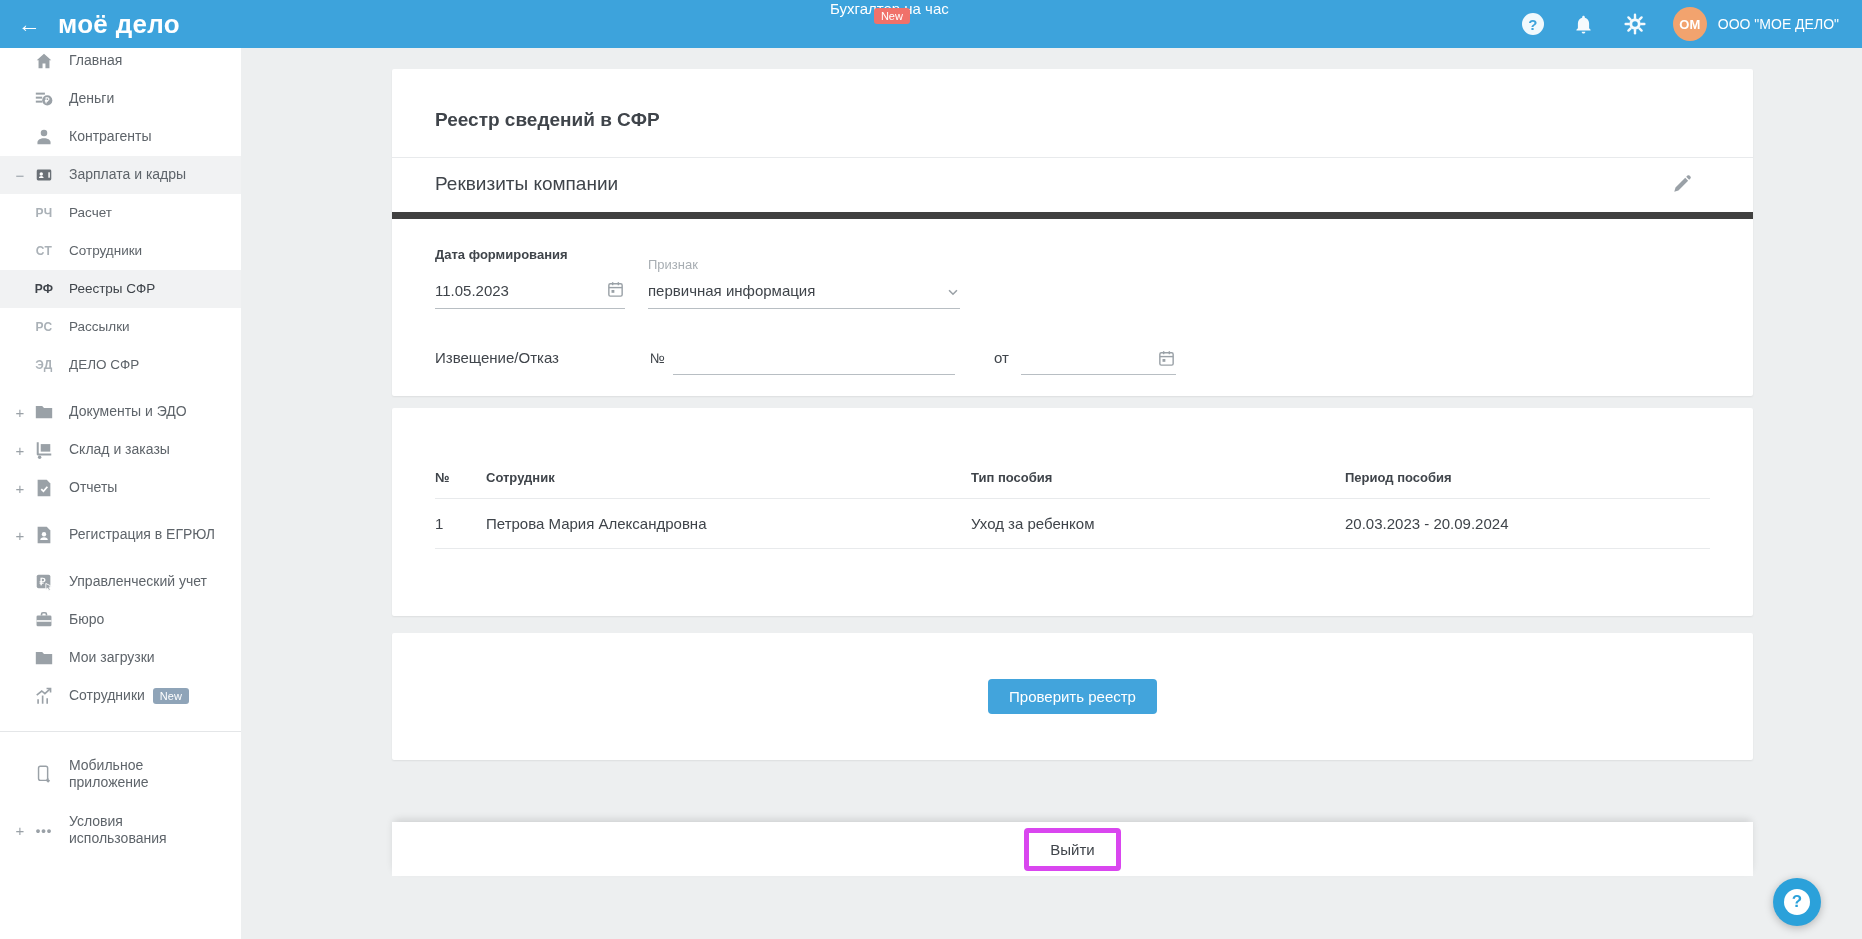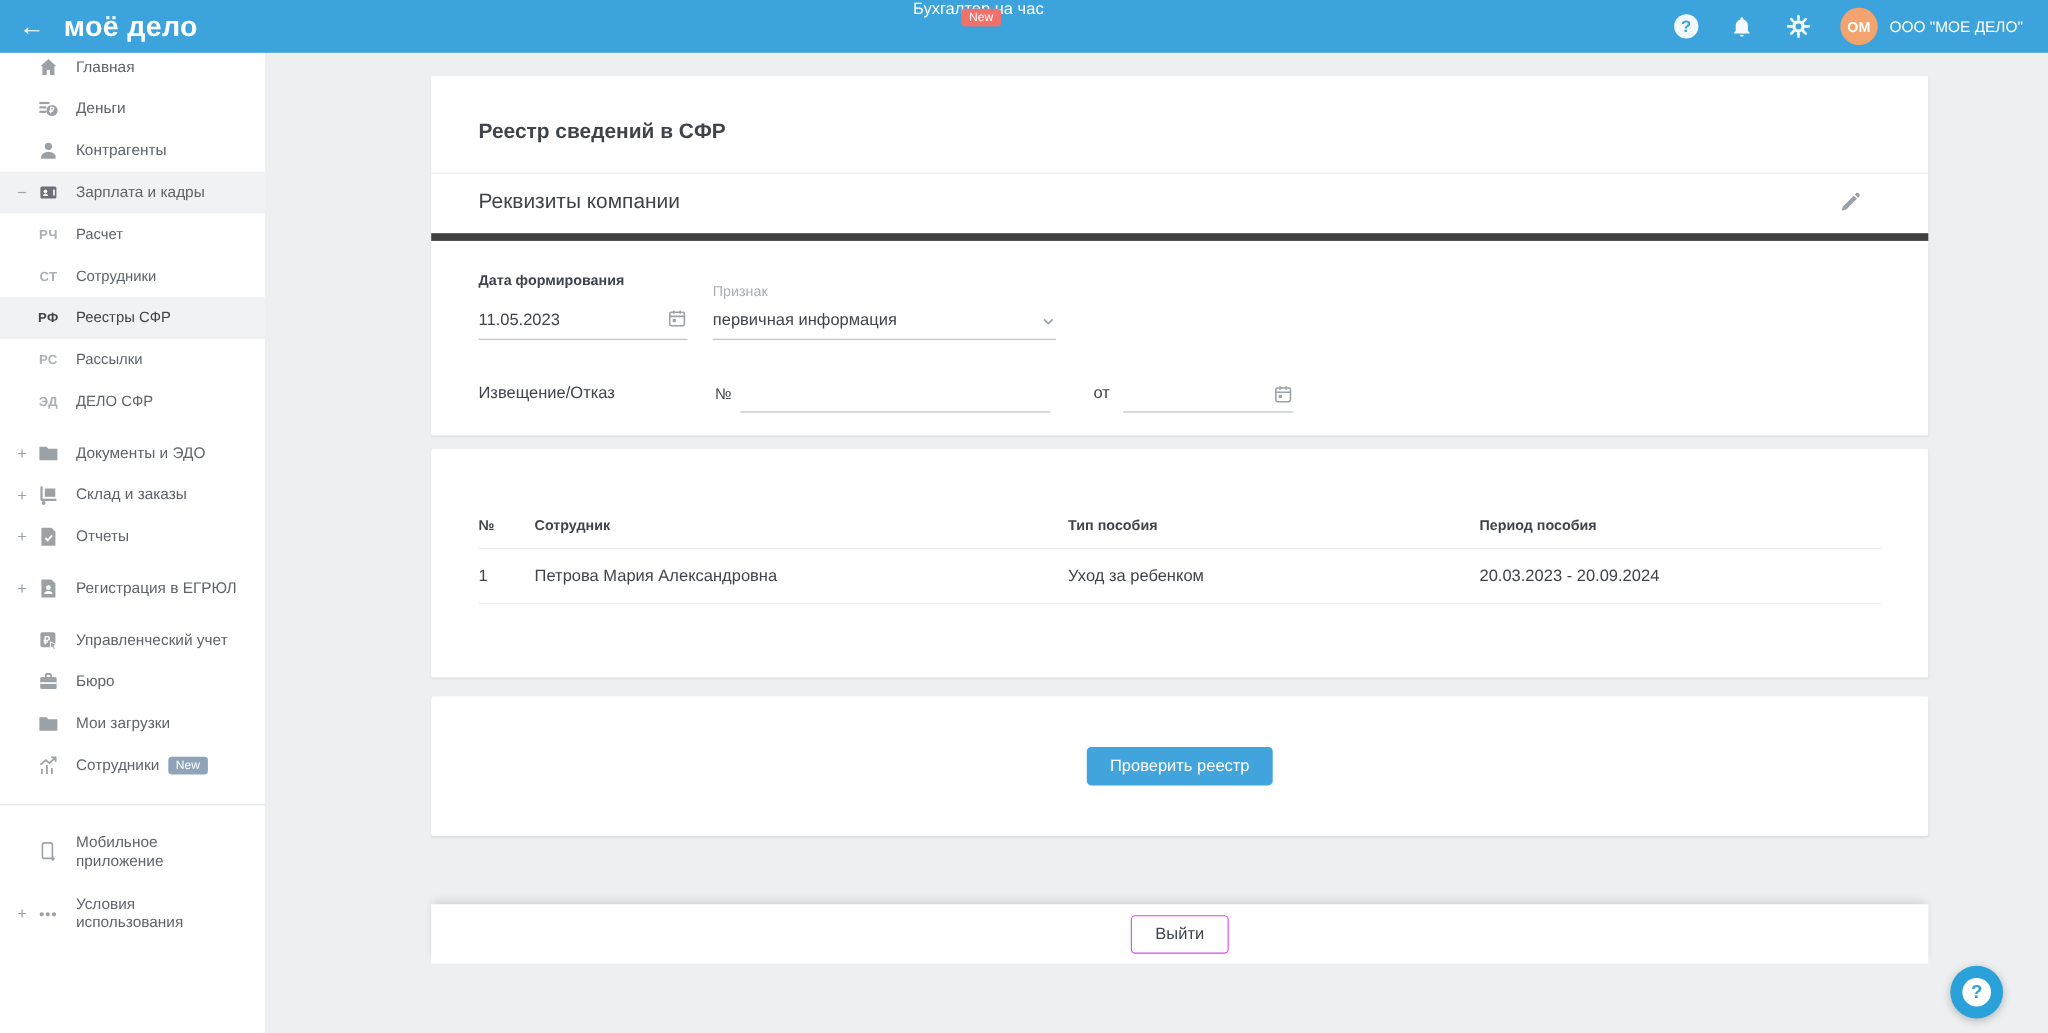--- a/index.html
+++ b/index.html
@@ -89,21 +89,21 @@
   .emp-title { font-size:19px; font-weight:bold; color:#3f444a; }
   .emp-table { margin-top:26px; }
   .tr { display:grid; grid-template-columns:51px 485px 374px auto; align-items:center; }
   .tr-head { padding-bottom:13px; border-bottom:1px solid #e8eaec; }
   .th { font-size:13px; font-weight:bold; color:#3f444a; }
   .tr-data { border-bottom:1px solid #e8eaec; height:50px; cursor:pointer; }
   .td { font-size:15px; color:#3f444a; }
 
   .btn-primary { background:#42a4dc; color:#fff; border:none; border-radius:4px;
     font-size:15px; font-family:inherit; padding:9px 21px; cursor:pointer; }
-  .btn-outline { background:#fff; color:#3f444a; border:1px solid #d946ef; border-radius:4px;
+  .btn-outline { background:#fff; color:#3f444a; border:5px solid #d946ef; border-radius:4px;
     font-size:15px; font-family:inherit; padding:8px 21px; cursor:pointer; }
 
   .fab {
     position:absolute; right:41px; bottom:13px; width:48px; height:48px; border-radius:50%;
     background:#2ba1da; box-shadow:0 2px 8px rgba(0,0,0,.25);
     display:flex; align-items:center; justify-content:center; cursor:pointer; z-index:30;
   }
   .fab-inner { width:26px; height:26px; border-radius:50%; background:#fff; color:#2ba1da;
     font-size:17px; font-weight:bold; display:flex; align-items:center; justify-content:center; }
 

